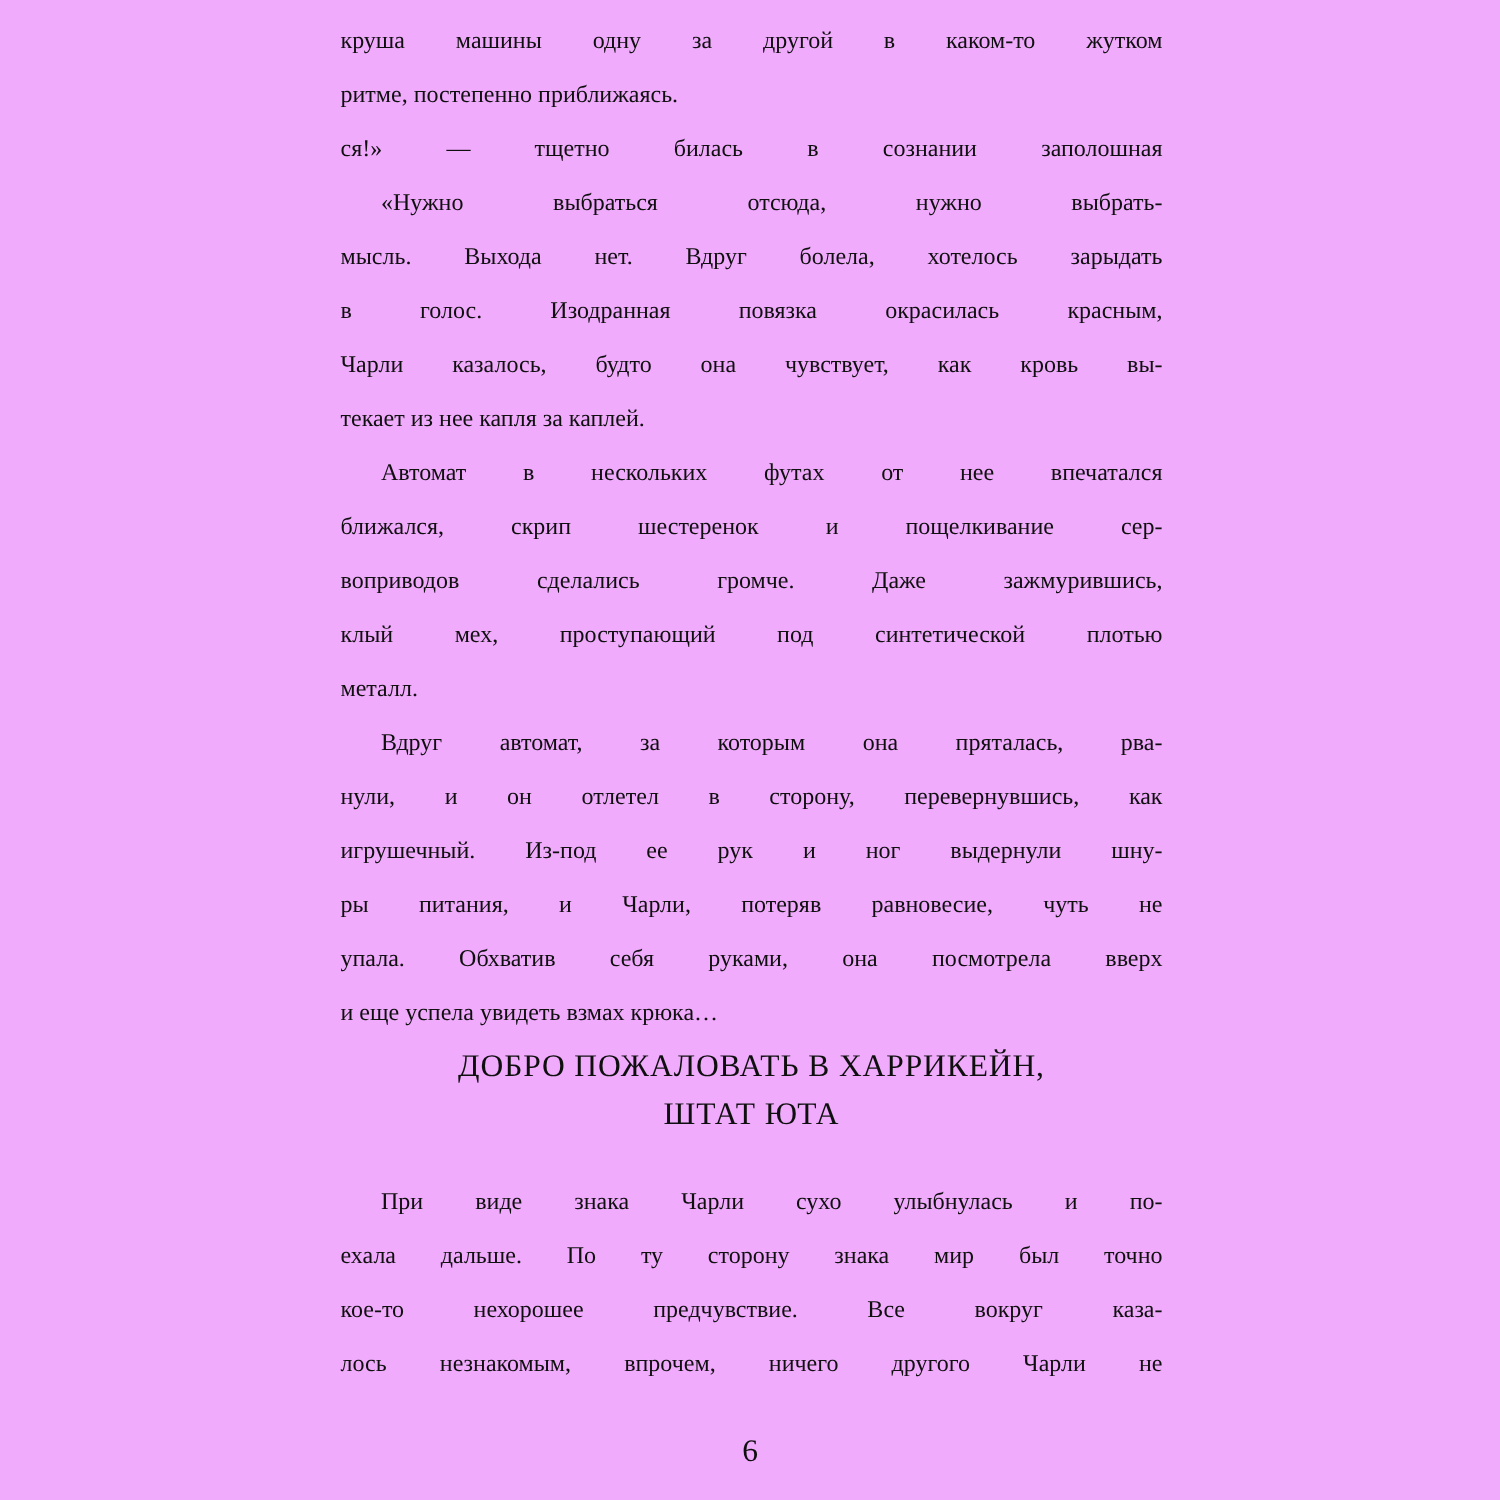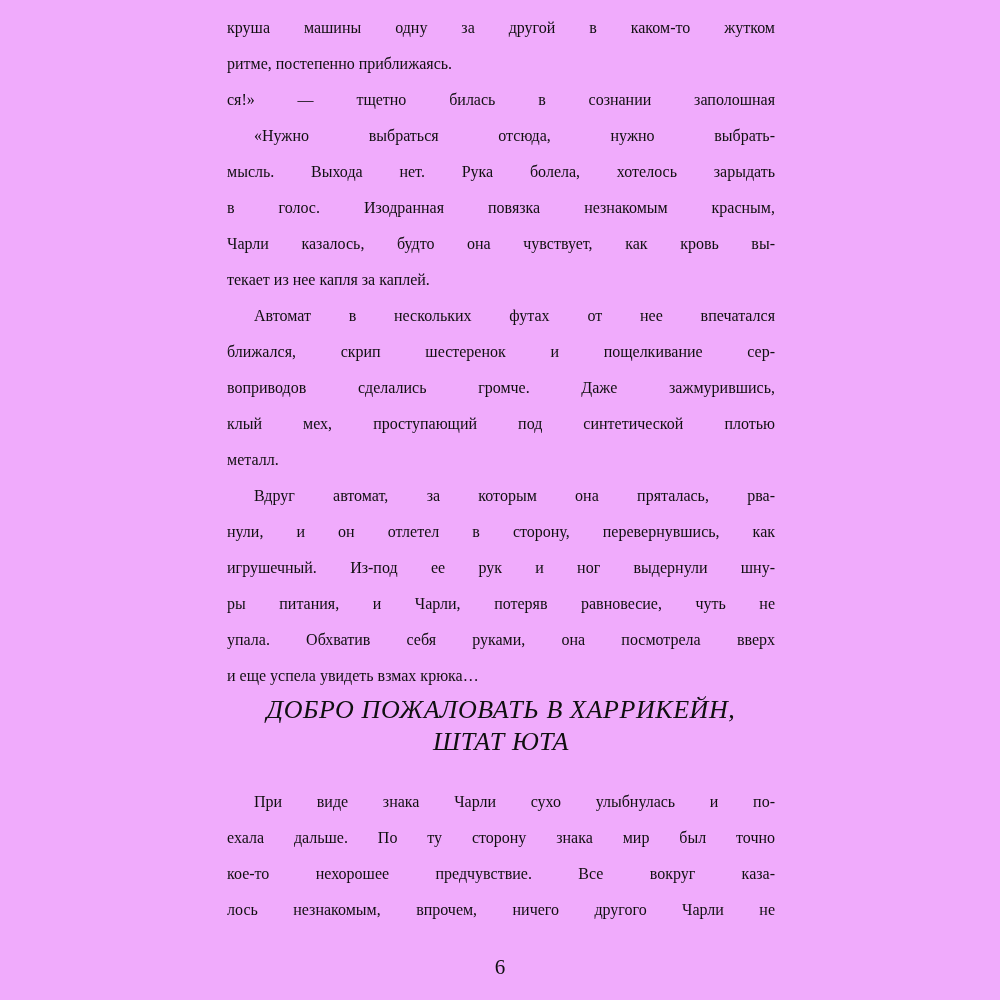--- a/index.html
+++ b/index.html
@@ -58,26 +58,25 @@
 
   #heading {
     position: absolute;
     left: 227px;
     width: 548px;
     top: 694px;
     text-align: center;
   }
   .heading-line {
     display: block;
-    font-size: 26px;
+    font-size: 21px;
     line-height: 32px;
     letter-spacing: 0.6px;
     color: #100f10;
     white-space: nowrap;
-    font-style: italic;
   }
 
   #page-number {
     position: absolute;
     left: 0;
     width: 1000px;
     top: 952px;
     text-align: center;
     font-size: 21px;
     line-height: 30px;
@@ -95,22 +94,22 @@
 
 <div id="page" style="background: #f0abfc;">
 
   <div id="text-column">
 
     <div class="block" style="top:10px;">
       <span class="line j">круша машины одну за другой в каком-то жутком</span>
       <span class="line flush">ритме, постепенно приближаясь.</span>
       <span class="line j">ся!» — тщетно билась в сознании заполошная</span>
       <span class="line j indent">«Нужно выбраться отсюда, нужно выбрать-</span>
-      <span class="line j">мысль. Выхода нет. Рука болела, хотелось зарыдать</span>
-      <span class="line j">в голос. Изодранная повязка незнакомым красным,</span>
+      <span class="line j">мысль. Выхода нет. Вдруг болела, хотелось зарыдать</span>
+      <span class="line j">в голос. Изодранная повязка окрасилась красным,</span>
       <span class="line j">Чарли казалось, будто она чувствует, как кровь вы-</span>
       <span class="line flush">текает из нее капля за каплей.</span>
       <span class="line j indent">Автомат в нескольких футах от нее впечатался</span>
       <span class="line j">ближался, скрип шестеренок и пощелкивание сер-</span>
       <span class="line j">воприводов сделались громче. Даже зажмурившись,</span>
       <span class="line j">клый мех, проступающий под синтетической плотью</span>
       <span class="line flush">металл.</span>
       <span class="line j indent">Вдруг автомат, за которым она пряталась, рва-</span>
       <span class="line j">нули, и он отлетел в сторону, перевернувшись, как</span>
       <span class="line j">игрушечный. Из-под ее рук и ног выдернули шну-</span>

